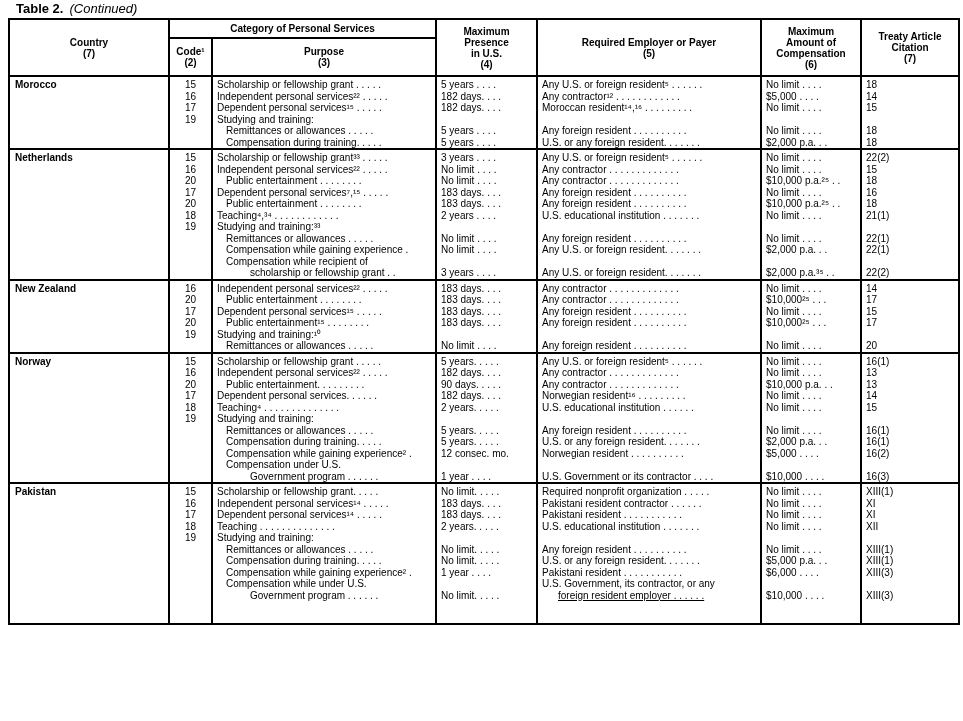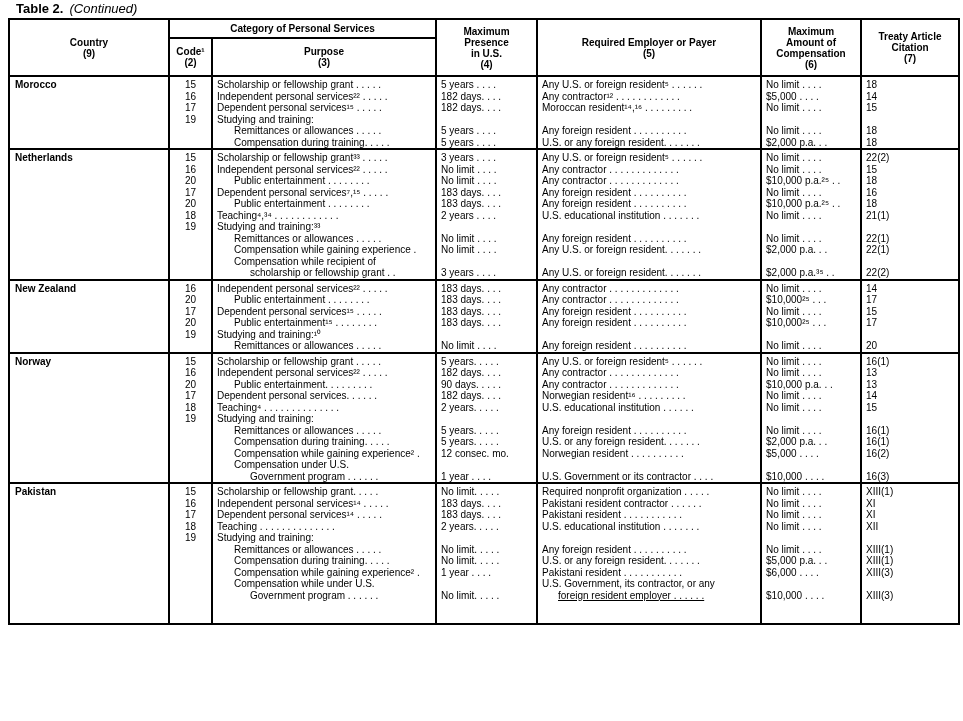--- a/index.html
+++ b/index.html
@@ -34,21 +34,21 @@
   thead .cat-h { height:13px;margin-top:41px; }
   thead .sub-h { height:32px;margin-top:19px; }
 
   tbody tr:first-child td { border-top:2px solid #000; padding-top:2px;margin-left:8px; }
   td {
     font-size:10px; line-height:11.5px; vertical-align:top;
     padding:0 0 0 4px; white-space:nowrap; overflow:hidden;
   }
   td.country-cell { font-weight:bold; padding-left:5px; }
   td.code-cell { text-align:center; padding-left:0; }
-  td.ind1 { padding-left:21px; }
+  td.ind1 { padding-left:13px; }
   td.ind2 { padding-left:37px; }
   td.pind1 { padding-left:20px;text-decoration:underline; }
   tbody.pad-bottom tr:last-child td { padding-bottom:22px; }
 </style>
 </head>
 <body>
 
 <div class="title">
   <span class="t-bold">Table 2.</span><span class="t-italic">(Continued)</span>
 </div>
@@ -59,21 +59,21 @@
       <col class="c-code">
       <col class="c-purpose">
     <col class="c-presence">
       <col class="c-payer">
       <col class="c-comp">
       <col class="c-cite">
   </colgroup>
   <thead>
     <tr>
       <th rowspan="2">Country
-(9)</th>
+(7)</th>
       <th colspan="2" class="cat-h">Category of Personal Services</th>
       <th rowspan="2">Maximum
 Presence
 in U.S.
 (4)</th>
       <th rowspan="2">Required Employer or Payer
 (5)</th>
       <th rowspan="2">Maximum
 Amount of
 Compensation

